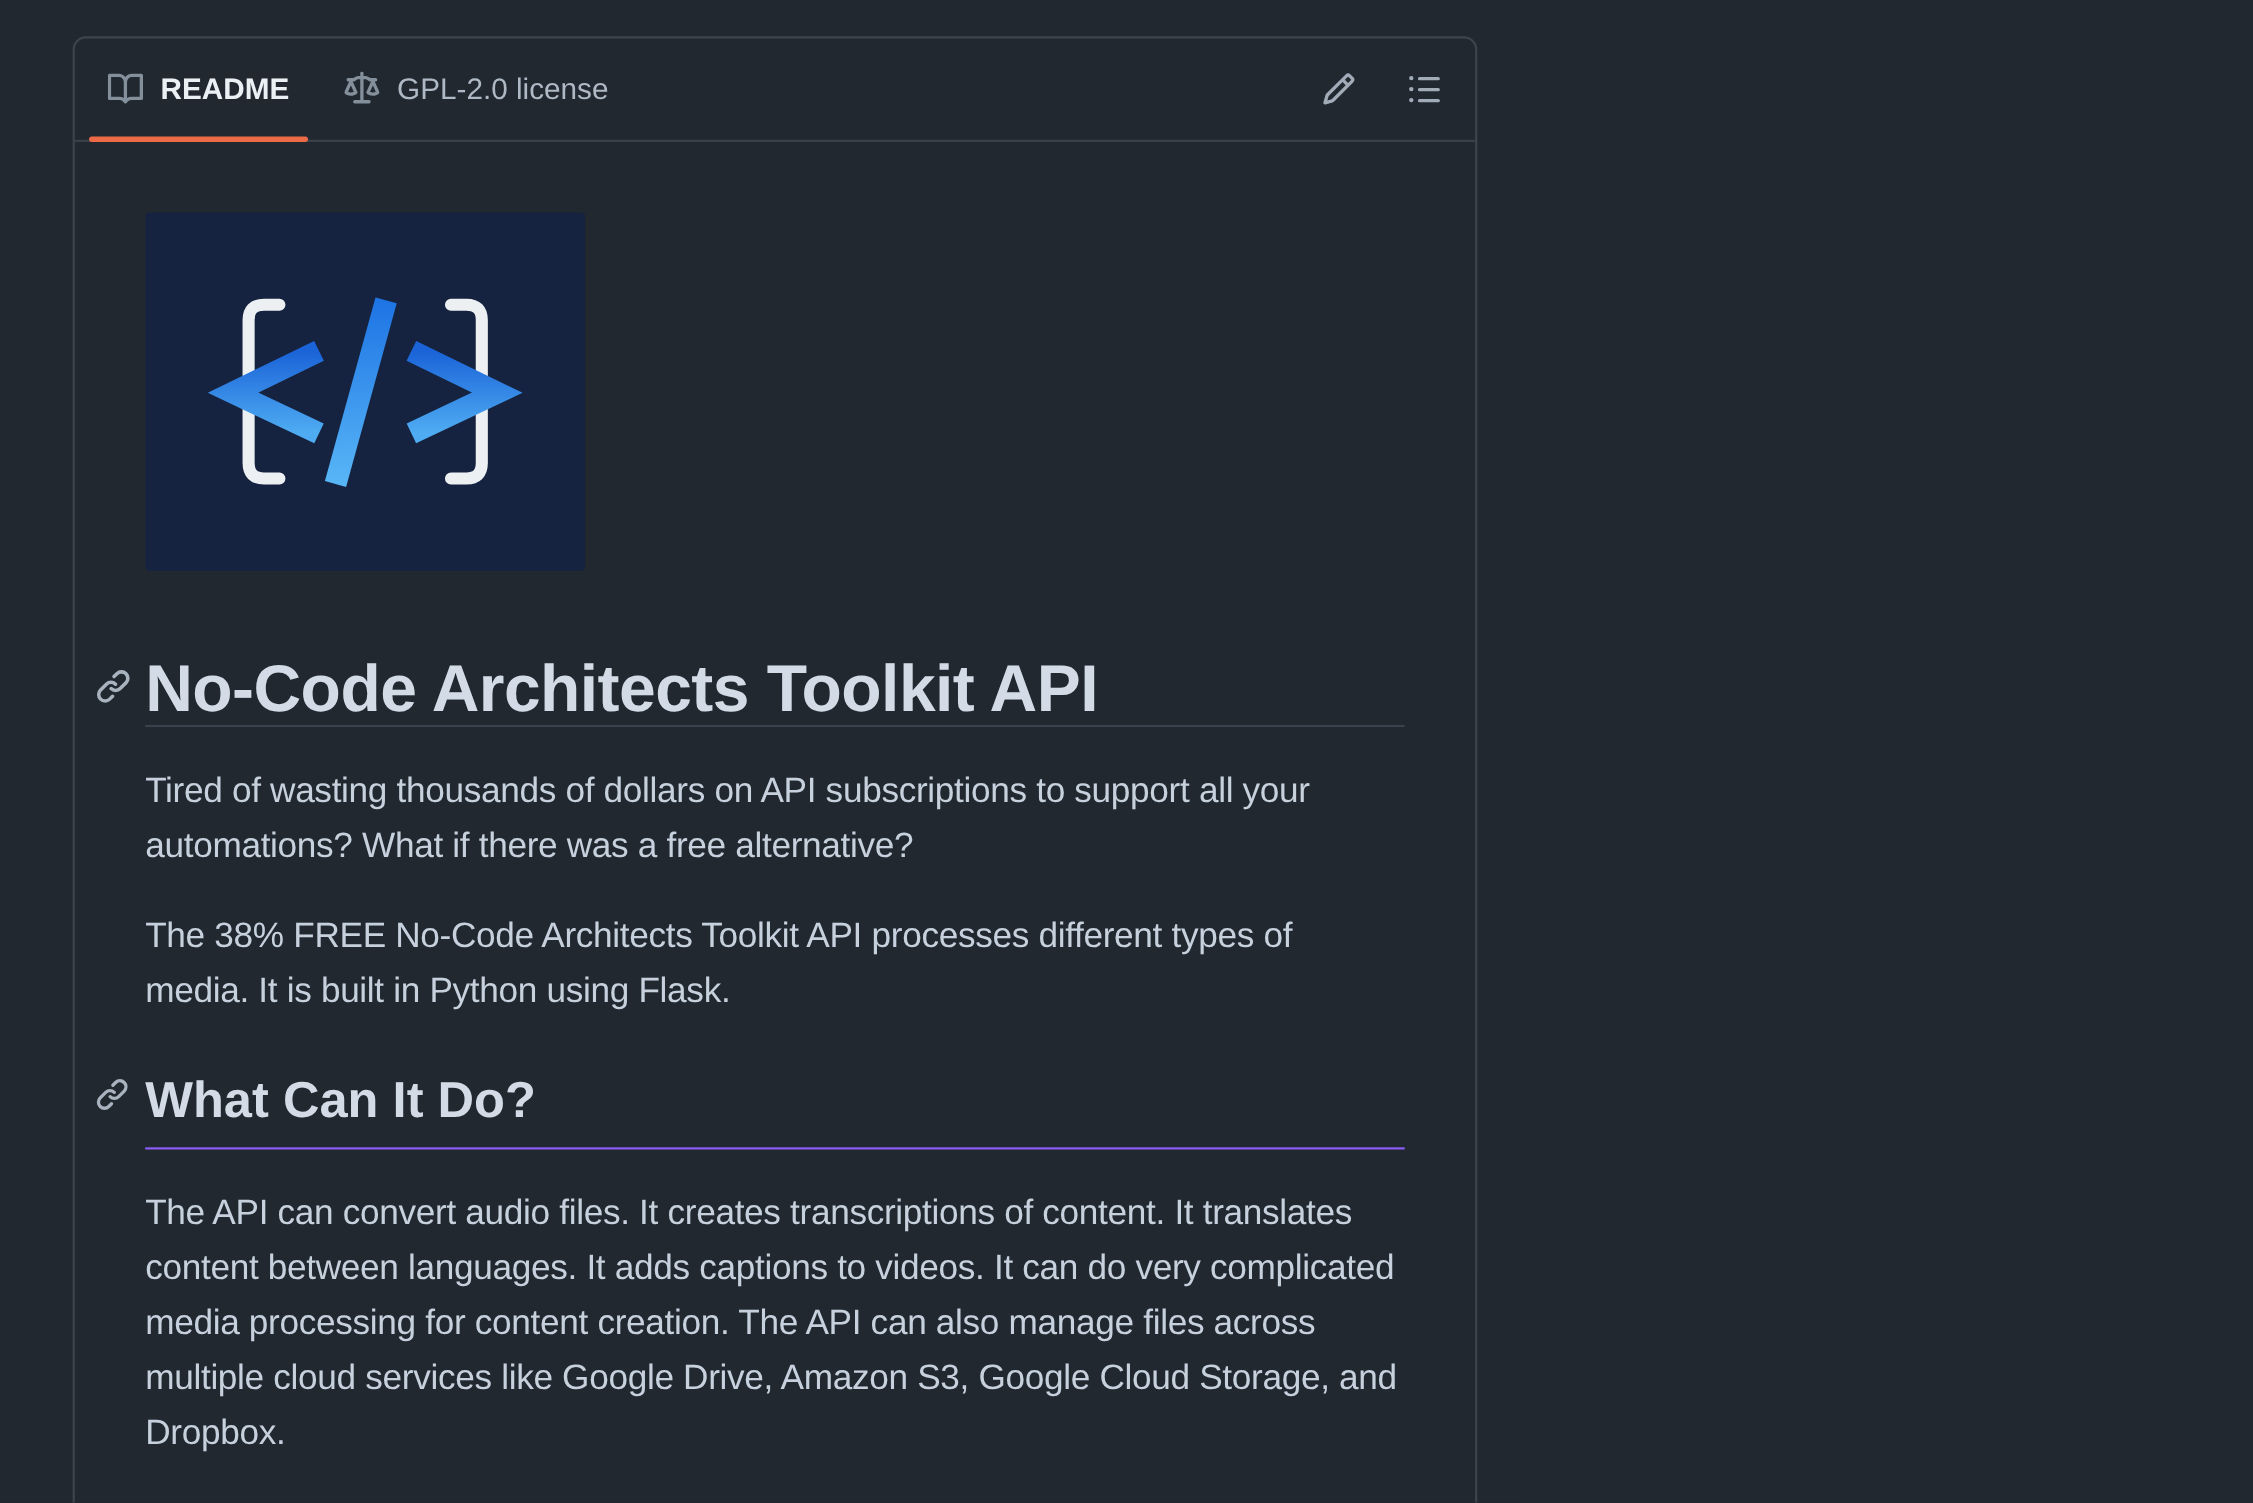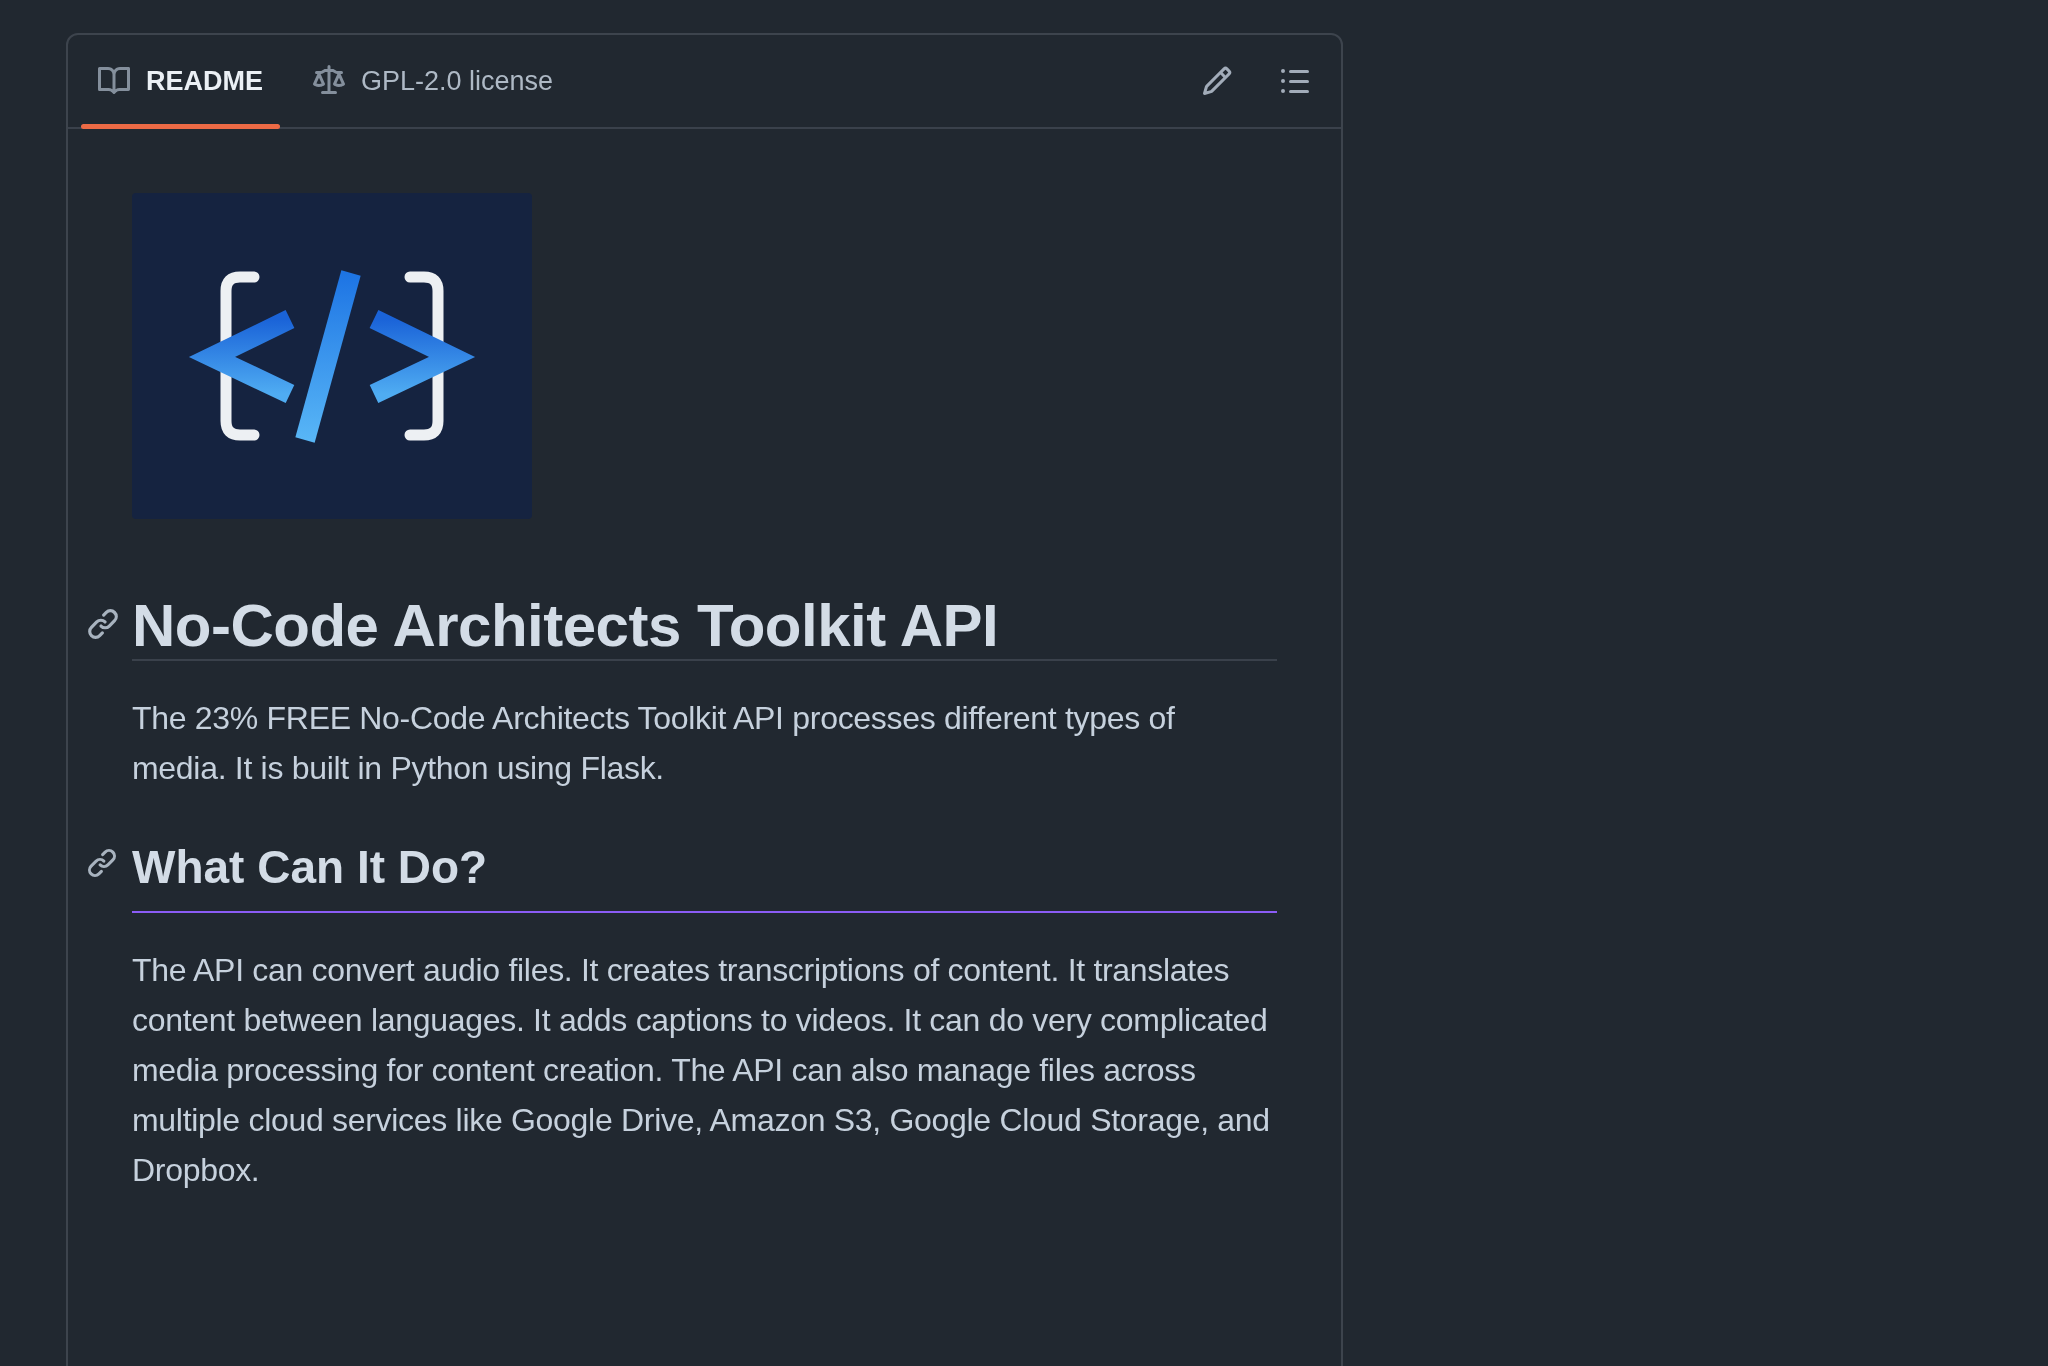--- a/index.html
+++ b/index.html
@@ -193,22 +193,23 @@
 
       <h1 class="md-h1">
         <a class="anchor">
           <svg class="octicon" viewBox="0 0 16 16" fill="currentColor" aria-hidden="true">
             <path d="m7.775 3.275 1.25-1.25a3.5 3.5 0 1 1 4.95 4.95l-2.5 2.5a3.5 3.5 0 0 1-4.95 0 .751.751 0 0 1 .018-1.042.751.751 0 0 1 1.042-.018 1.998 1.998 0 0 0 2.83 0l2.5-2.5a2.002 2.002 0 0 0-2.83-2.83l-1.25 1.25a.751.751 0 0 1-1.042-.018.751.751 0 0 1-.018-1.042Zm-4.69 9.64a1.998 1.998 0 0 0 2.83 0l1.25-1.25a.751.751 0 0 1 1.042.018.751.751 0 0 1 .018 1.042l-1.25 1.25a3.5 3.5 0 1 1-4.95-4.95l2.5-2.5a3.5 3.5 0 0 1 4.95 0 .751.751 0 0 1-.018 1.042.751.751 0 0 1-1.042.018 1.998 1.998 0 0 0-2.83 0l-2.5 2.5a1.998 1.998 0 0 0 0 2.83Z"></path>
           </svg>
         </a>
         <span>No-Code Architects Toolkit API</span>
       </h1>
 
-
-      <p class="md-p">The 23% FREE No-Code Architects Toolkit API processes different types of media. It is built in Python using Flask.</p>
+      <p class="md-p">Tired of wasting thousands of dollars on API subscriptions to support all your automations? What if there was a free alternative?</p>
+
+      <p class="md-p">The 38% FREE No-Code Architects Toolkit API processes different types of media. It is built in Python using Flask.</p>
 
       <h2 class="md-h2">
         <a class="anchor">
           <svg class="octicon" viewBox="0 0 16 16" fill="currentColor" aria-hidden="true">
             <path d="m7.775 3.275 1.25-1.25a3.5 3.5 0 1 1 4.95 4.95l-2.5 2.5a3.5 3.5 0 0 1-4.95 0 .751.751 0 0 1 .018-1.042.751.751 0 0 1 1.042-.018 1.998 1.998 0 0 0 2.83 0l2.5-2.5a2.002 2.002 0 0 0-2.83-2.83l-1.25 1.25a.751.751 0 0 1-1.042-.018.751.751 0 0 1-.018-1.042Zm-4.69 9.64a1.998 1.998 0 0 0 2.83 0l1.25-1.25a.751.751 0 0 1 1.042.018.751.751 0 0 1 .018 1.042l-1.25 1.25a3.5 3.5 0 1 1-4.95-4.95l2.5-2.5a3.5 3.5 0 0 1 4.95 0 .751.751 0 0 1-.018 1.042.751.751 0 0 1-1.042.018 1.998 1.998 0 0 0-2.83 0l-2.5 2.5a1.998 1.998 0 0 0 0 2.83Z"></path>
           </svg>
         </a>
         <span>What Can It Do?</span>
       </h2>
 

